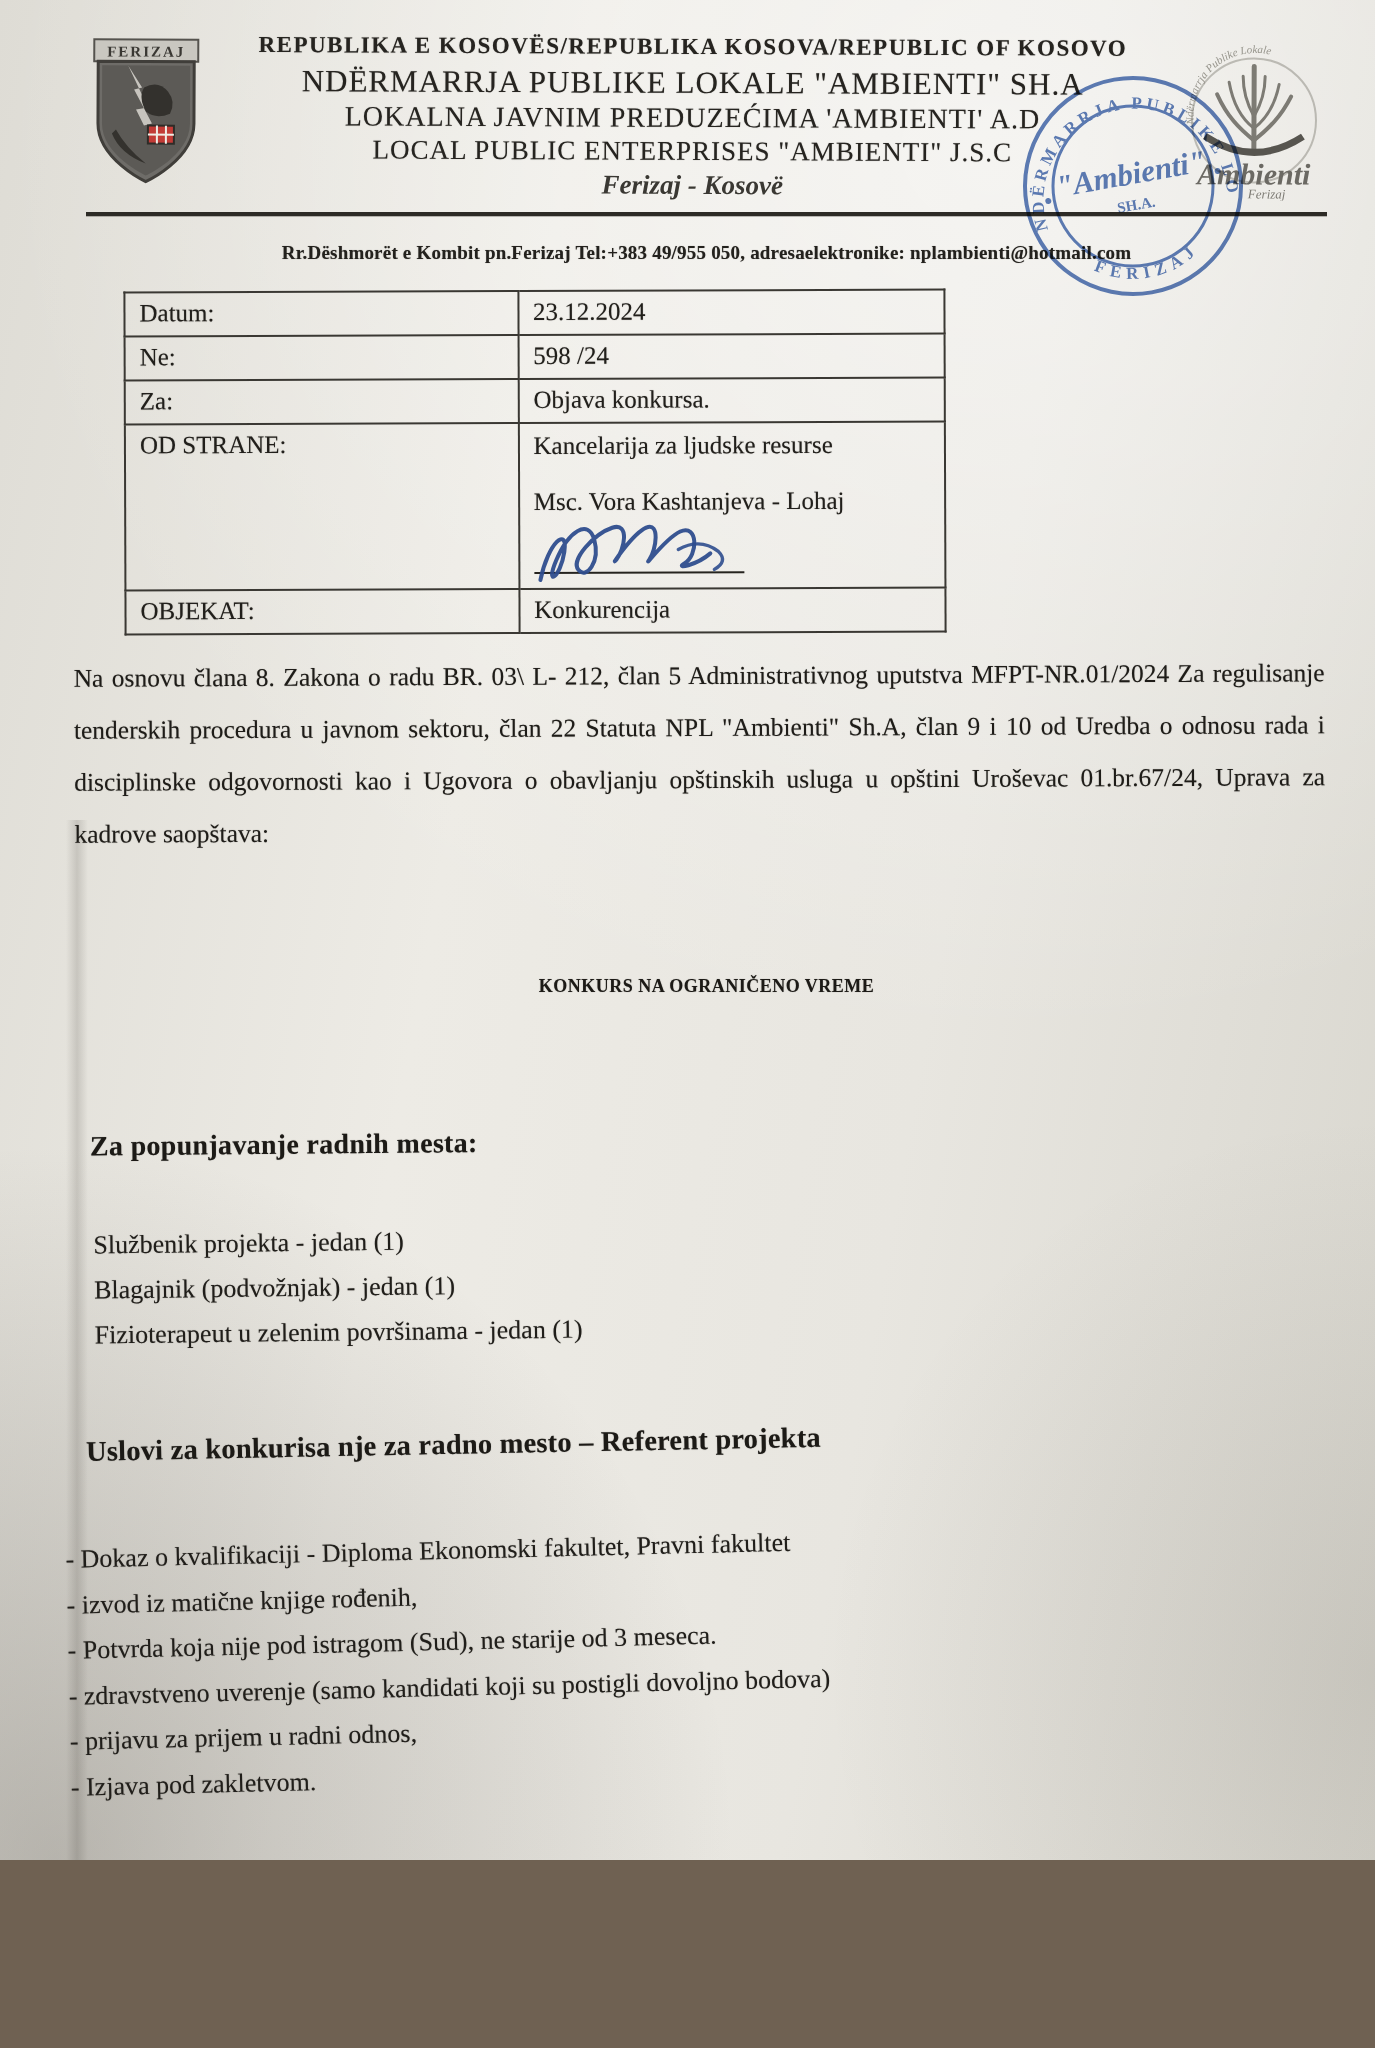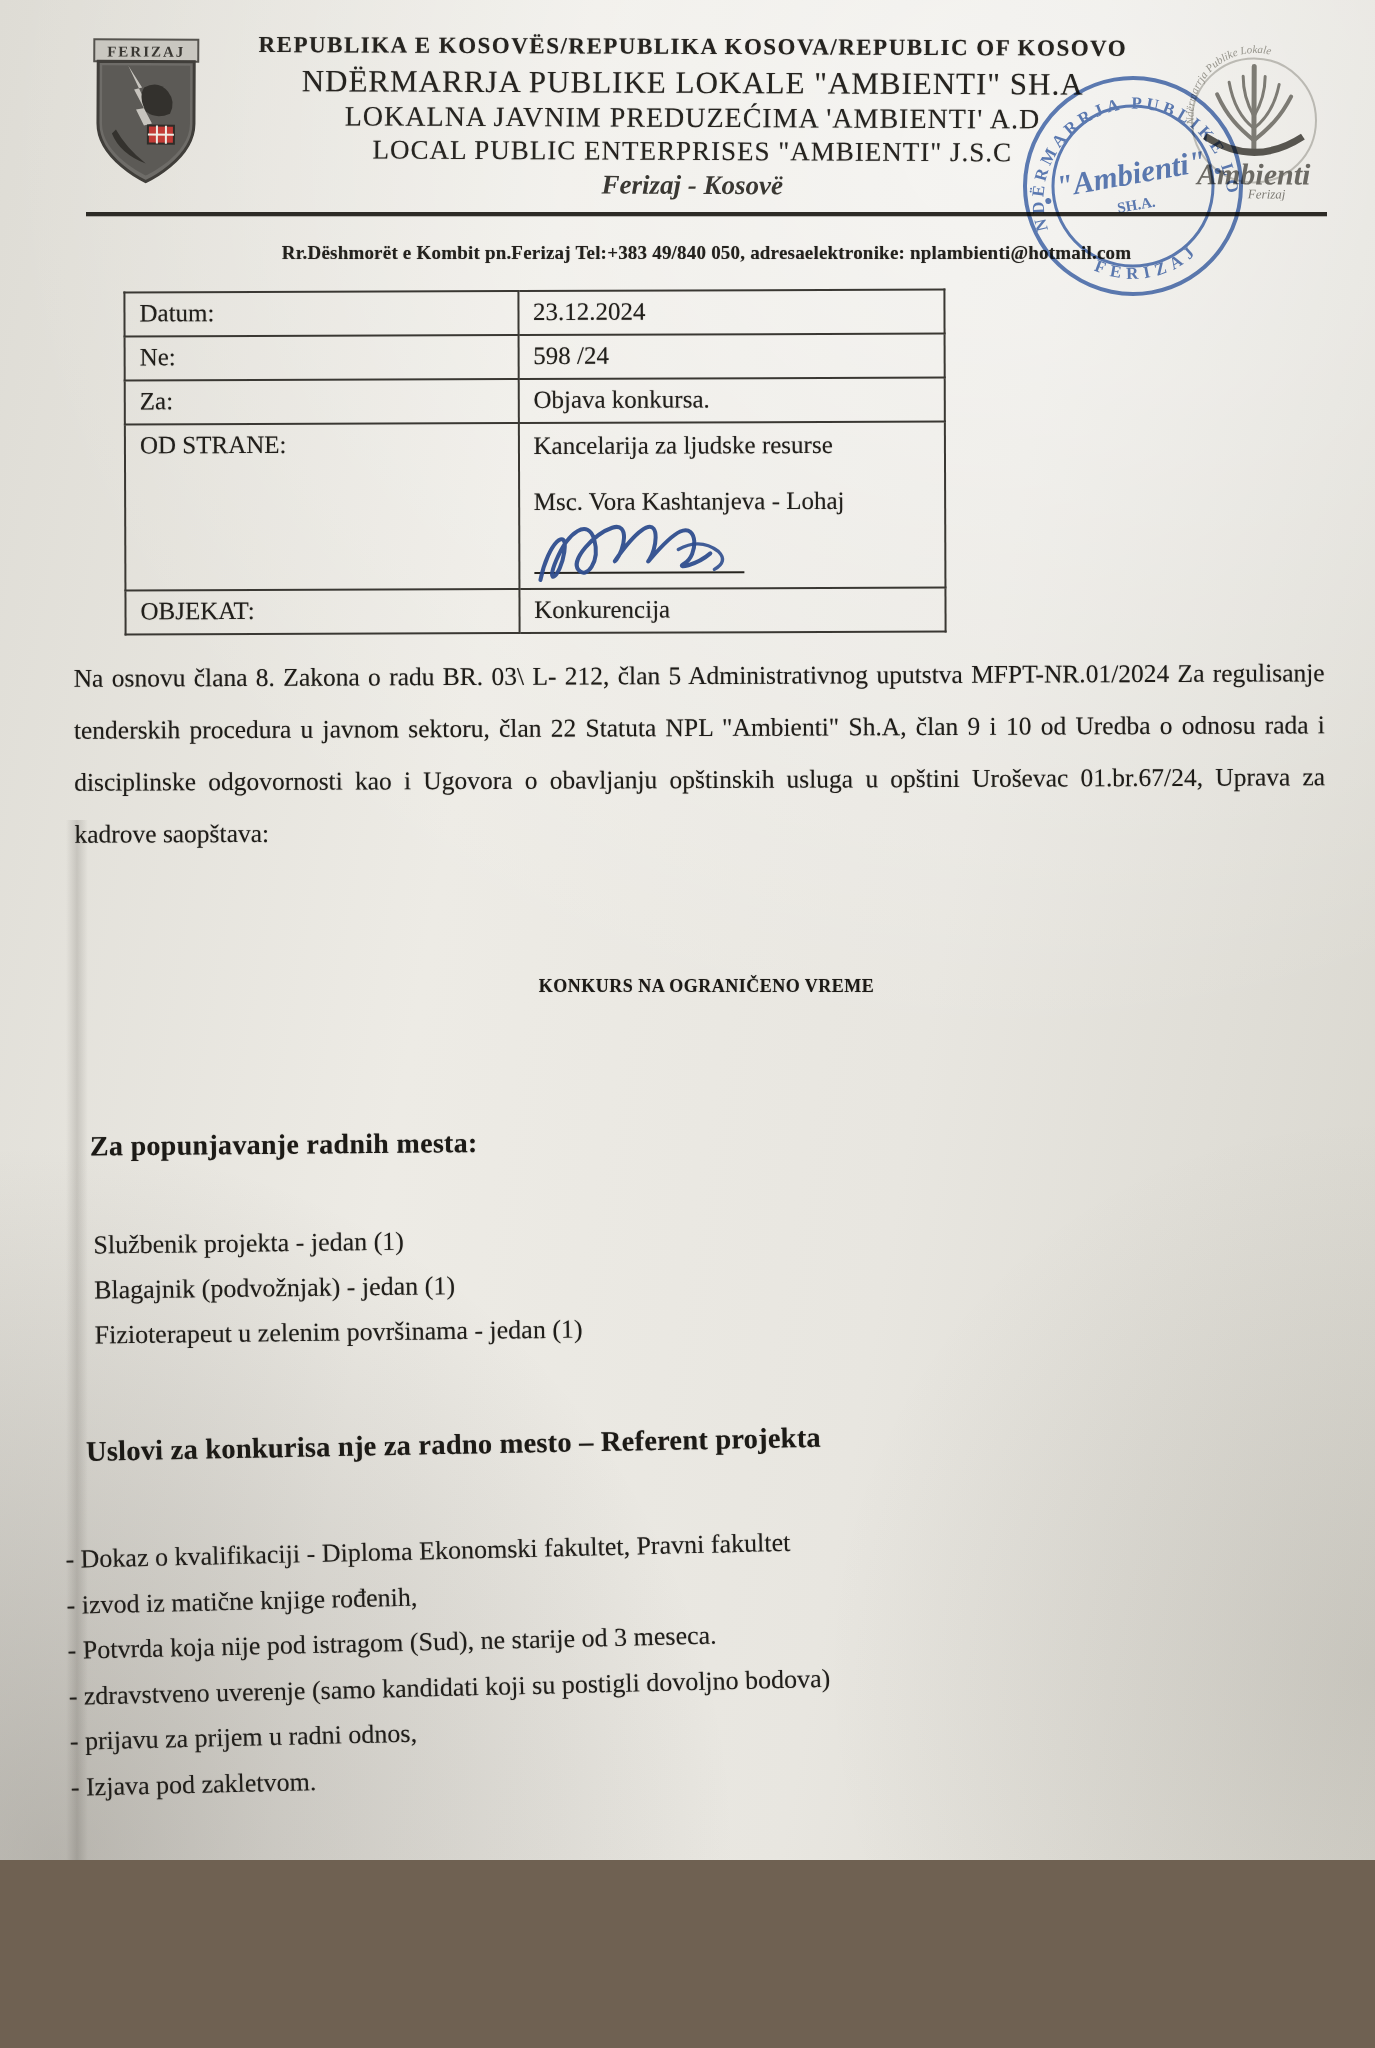--- a/index.html
+++ b/index.html
@@ -155,21 +155,21 @@
         <path d="M28,104 Q77,136 126,104" stroke="#57554f" stroke-width="7" fill="none"></path>
         <text x="77" y="152" text-anchor="middle" font-size="30" font-style="italic" font-weight="bold" fill="#6b6963" font-family="'Liberation Serif',serif">Ambienti</text>
         <text x="90" y="166" text-anchor="middle" font-size="13" font-style="italic" fill="#7d7b74">Ferizaj</text>
       </svg>
     </div>
   </div>
 
   <hr class="rule">
 
   <div class="contact soft">
-    <span>Rr.Dëshmorët e Kombit pn.Ferizaj   Tel:+383 49/840 050, adresaelektronike: </span><span class="email">nplambienti@hotmail.com</span>
+    <span>Rr.Dëshmorët e Kombit pn.Ferizaj   Tel:+383 49/955 050, adresaelektronike: </span><span class="email">nplambienti@hotmail.com</span>
   </div>
 
   <table class="doc-table">
     <tbody>
       <tr>
         <td class="c1 soft">Datum:</td>
         <td class="soft">23.12.2024</td>
       </tr>
       <tr>
         <td class="c1 soft">Ne:</td>

